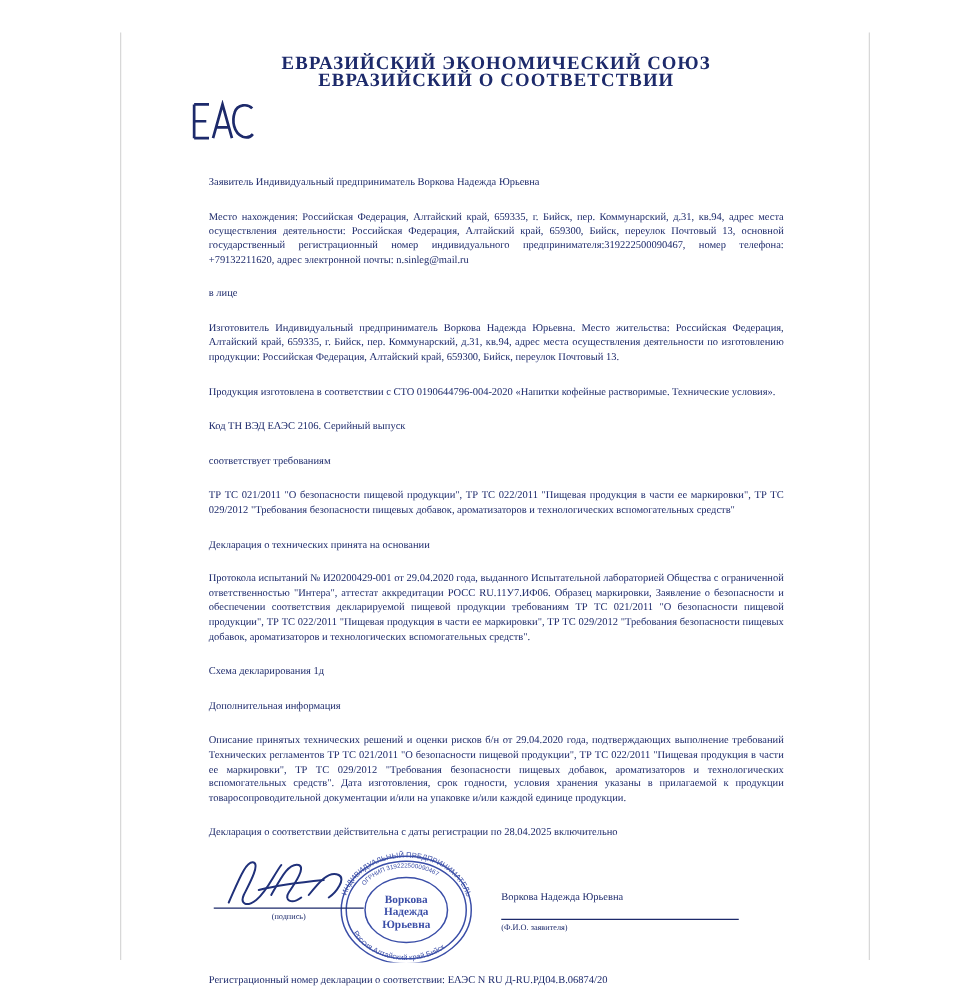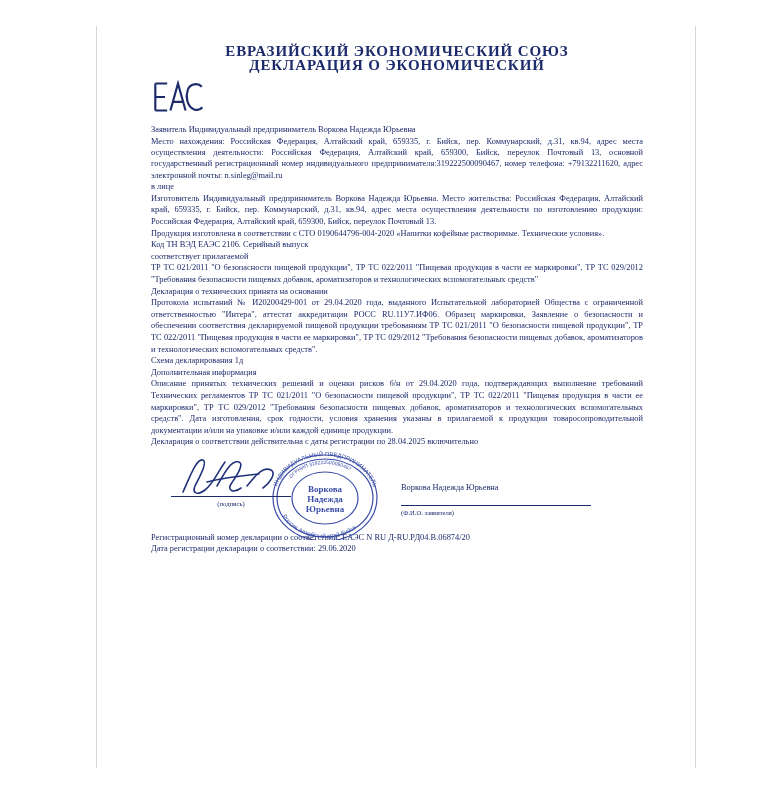--- a/index.html
+++ b/index.html
@@ -59,21 +59,21 @@
   .eac {
     position: absolute;
     left: 0;
     top: 2px;
     width: 54px;
     height: 36px;
     color: #1d2a6b;
   }
   .eac svg { display:block; }
 
-  p.l { margin: 0; }
+  p.l { margin: 16px; }
   .gap { margin-top: 7px; }
   .tight { line-height: 11.4px; }
   .section-label { margin-top: 7px; }
 
   .sign-block {
     position: relative;
     margin-top: 10px;
     height: 74px;
   }
   .sign-left {
@@ -128,21 +128,21 @@
 </style>
 </head>
 <body>
 
 <div class="page">
   <div class="sheet">
     <div class="doc">
 
       <div class="title-block">
         <span class="title-line">ЕВРАЗИЙСКИЙ ЭКОНОМИЧЕСКИЙ СОЮЗ</span>
-        <span class="title-line">ДЕКЛАРАЦИЯ О ЭКОНОМИЧЕСКИЙ</span>
+        <span class="title-line">ЕВРАЗИЙСКИЙ О СООТВЕТСТВИИ</span>
       </div>
 
       <div class="eac-row">
         <div class="eac">
           <svg viewBox="0 0 100 62" width="54" height="34" aria-hidden="true">
             <g fill="none" stroke="#1d2a6b" stroke-width="4">
               <path d="M8 6 L8 56 M8 6 L30 6 M8 31 L26 31 M8 56 L30 56"></path>
               <path d="M36 56 L50 6 L64 56 M41 40 L59 40"></path>
               <path d="M94 12 C88 5, 72 5, 68 18 C64 30, 66 48, 80 54 C86 56, 92 54, 95 50"></path>
             </g>
@@ -150,21 +150,21 @@
         </div>
       </div>
 
       <p class="l">Заявитель Индивидуальный предприниматель Воркова Надежда Юрьевна</p>
       <p class="l tight gap">Место нахождения: Российская Федерация, Алтайский край, 659335, г. Бийск, пер. Коммунарский, д.31, кв.94, адрес места осуществления деятельности: Российская Федерация, Алтайский край, 659300, Бийск, переулок Почтовый 13, основной государственный регистрационный номер индивидуального предпринимателя:319222500090467, номер телефона: +79132211620, адрес электронной почты: n.sinleg@mail.ru</p>
       <p class="l gap">в лице</p>
       <p class="l gap">Изготовитель Индивидуальный предприниматель Воркова Надежда Юрьевна. Место жительства: Российская Федерация, Алтайский край, 659335, г. Бийск, пер. Коммунарский, д.31, кв.94, адрес места осуществления деятельности по изготовлению продукции: Российская Федерация, Алтайский край, 659300, Бийск, переулок Почтовый 13.</p>
       <p class="l gap">Продукция изготовлена в соответствии с СТО 0190644796-004-2020 «Напитки кофейные растворимые. Технические условия».</p>
       <p class="l">Код ТН ВЭД ЕАЭС 2106. Серийный выпуск</p>
 
-      <p class="l section-label">соответствует прилагаемой</p>
+      <p class="l section-label">соответствует требованиям</p>
       <p class="l">ТР ТС 021/2011 "О безопасности пищевой продукции", ТР ТС 022/2011 "Пищевая продукция в части ее маркировки", ТР ТС 029/2012 "Требования безопасности пищевых добавок, ароматизаторов и технологических вспомогательных средств"</p>
 
       <p class="l section-label">Декларация о технических принята на основании</p>
       <p class="l">Протокола испытаний № И20200429-001 от 29.04.2020 года, выданного Испытательной лабораторией Общества с ограниченной ответственностью "Интера", аттестат аккредитации РОСС RU.11У7.ИФ06. Образец маркировки, Заявление о безопасности и обеспечении соответствия декларируемой пищевой продукции требованиям ТР ТС 021/2011 "О безопасности пищевой продукции", ТР ТС 022/2011 "Пищевая продукция в части ее маркировки", ТР ТС 029/2012 "Требования безопасности пищевых добавок, ароматизаторов и технологических вспомогательных средств".</p>
       <p class="l">Схема декларирования 1д</p>
 
       <p class="l section-label">Дополнительная информация</p>
       <p class="l">Описание принятых технических решений и оценки рисков б/н от 29.04.2020 года, подтверждающих выполнение требований Технических регламентов ТР ТС 021/2011 "О безопасности пищевой продукции", ТР ТС 022/2011 "Пищевая продукция в части ее маркировки", ТР ТС 029/2012 "Требования безопасности пищевых добавок, ароматизаторов и технологических вспомогательных средств". Дата изготовления, срок годности, условия хранения указаны в прилагаемой к продукции товаросопроводительной документации и/или на упаковке и/или каждой единице продукции.</p>
 
       <p class="l gap">Декларация о соответствии действительна с даты регистрации по 28.04.2025 включительно</p>

